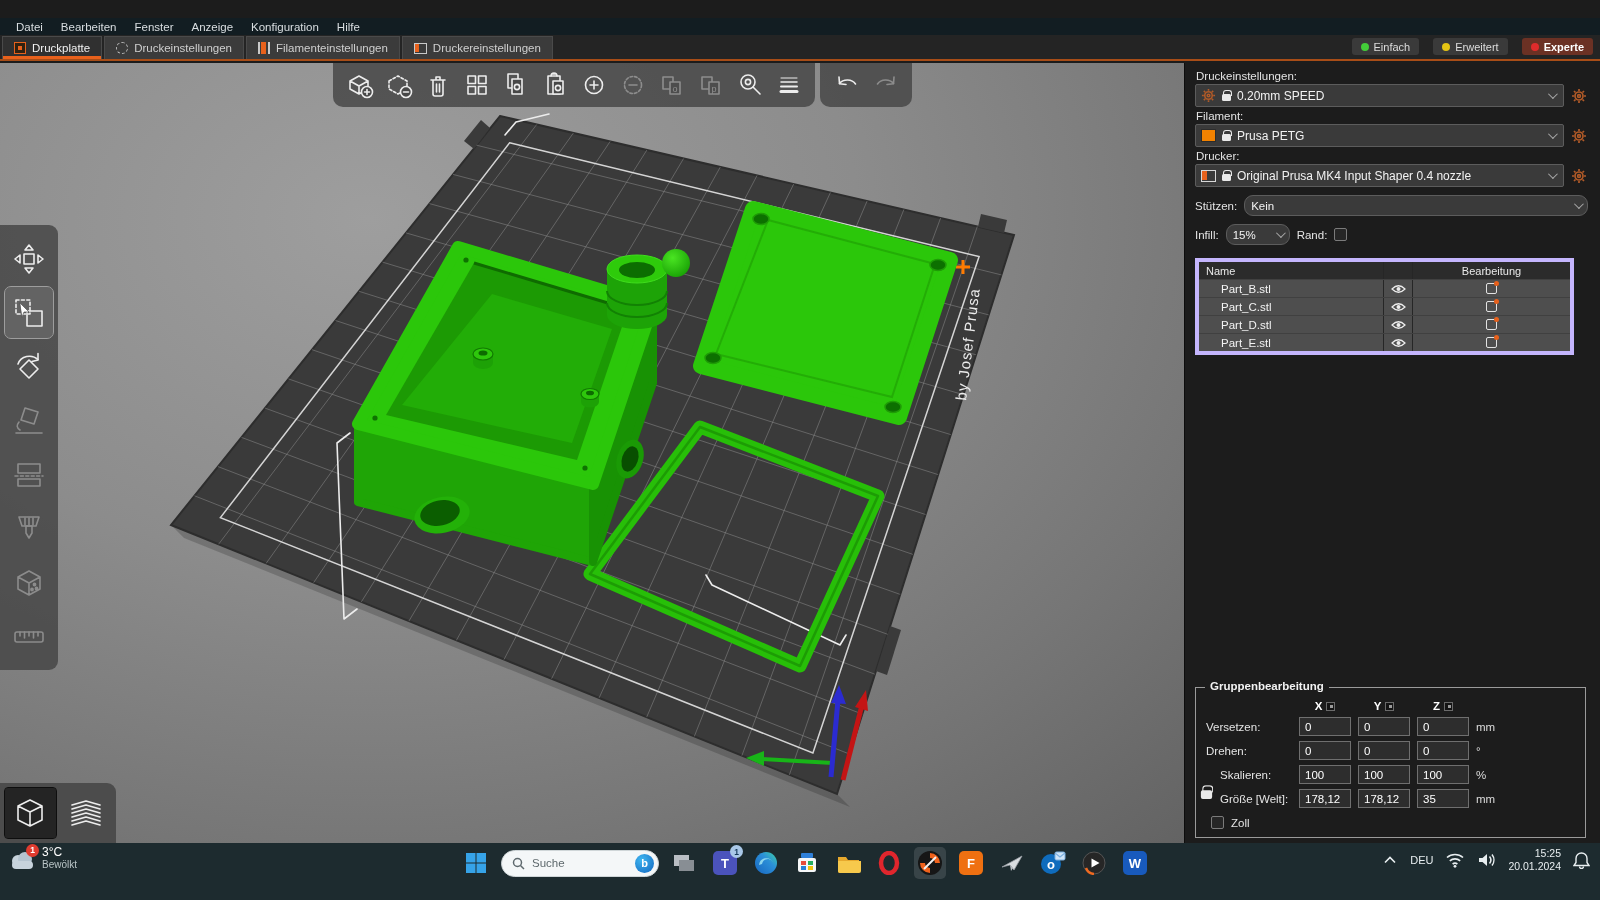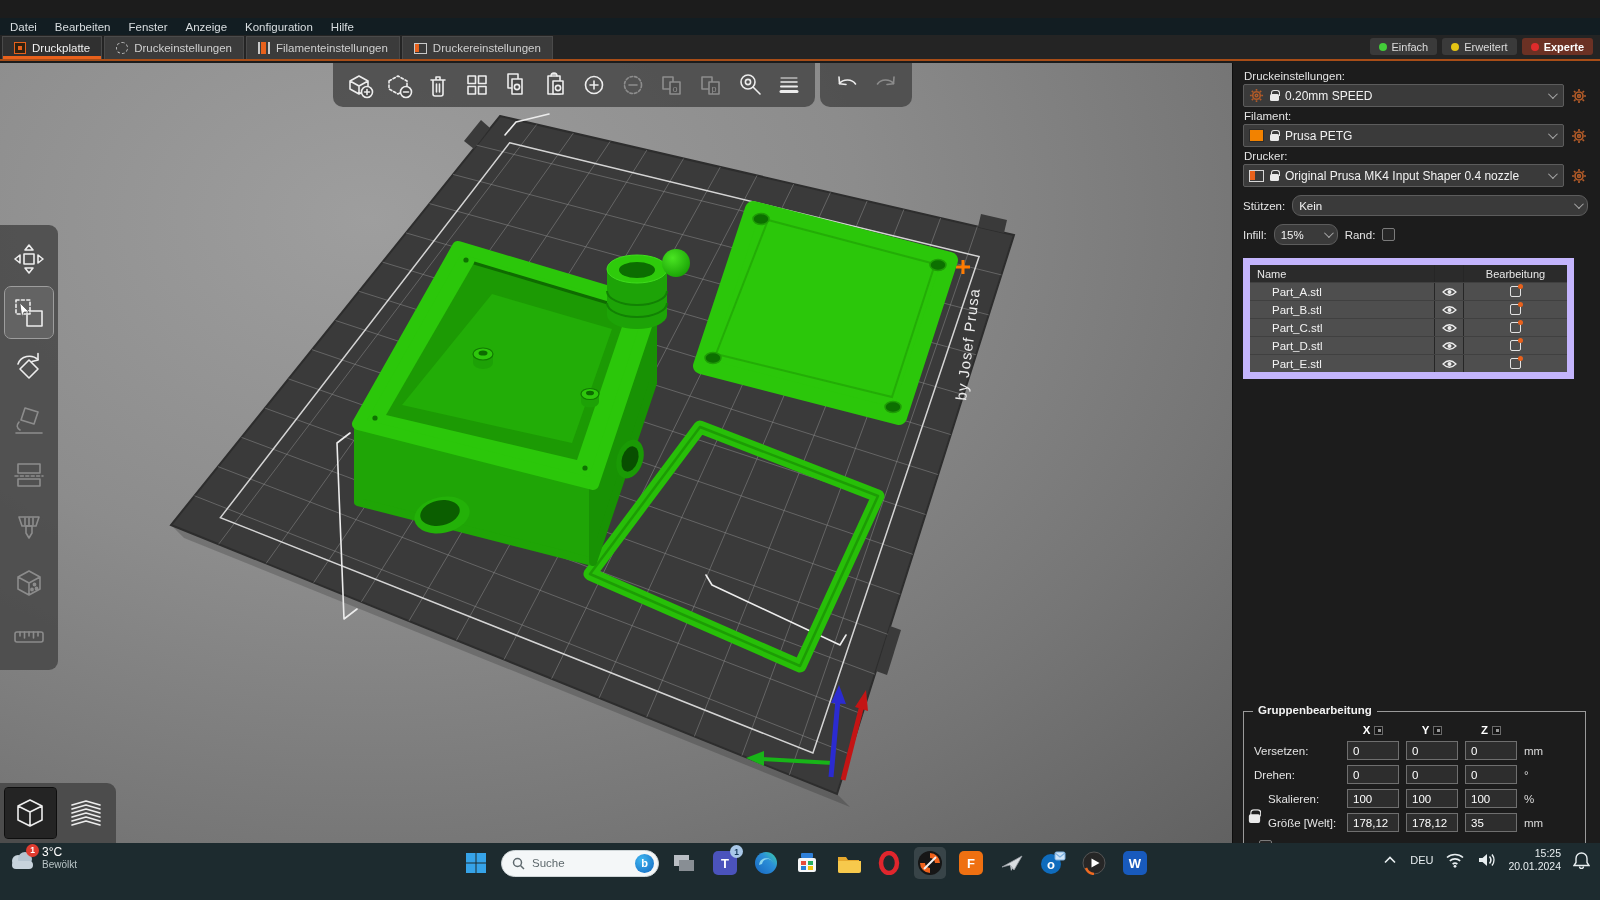--- a/index.html
+++ b/index.html
@@ -12,36 +12,36 @@
     display:flex;align-items:center;gap:8px;padding:0 0 0 7px;color:#e3e9ec;font-size:11px}
   .app-logo{width:12px;height:12px;border-radius:50%;background:#ef621b;position:relative;flex:none}
   .app-logo::after{content:"";position:absolute;left:3px;top:3px;width:6px;height:6px;border-radius:50%;background:#121d22}
   .win-btns{margin-left:auto;display:flex;height:18px}
   .win-btn{width:34px;display:flex;align-items:center;justify-content:center;color:#dfe5e8;font-size:12px}
   .restore-glyph{width:8px;height:8px;border:1px solid #dfe5e8;position:relative;background:transparent}
   .restore-glyph::before{content:"";position:absolute;left:2px;top:-3px;width:8px;height:8px;border:1px solid #dfe5e8;border-left:none;border-bottom:none}
 
   
   .menubar{position:absolute;top:18px;left:0;right:0;height:17px;background:#121d22;display:flex;
-    align-items:flex-end;padding-left:1px;color:#d9dee1;font-size:11.5px}
+    align-items:flex-end;padding-left:7px;color:#d9dee1;font-size:11.5px}
   .menu-item{padding:0 9px;height:100%;display:flex;align-items:center}
 
   
   .tabbar{position:absolute;top:35px;left:0;right:0;height:26px;background:#242424;
     border-bottom:2px solid #a84d17;display:flex;align-items:flex-end;padding-left:2px}
   .tab{height:23px;display:flex;align-items:center;gap:6px;background:#3b3b3b;color:#cfcfcf;
     font-size:11.5px;padding:0 11px;margin-right:2px;border:1px solid #4a4a4a;border-bottom:none}
   .tab.active{background:#303030;color:#f2f2f2;box-shadow:inset 0 -3px 0 #e8611c}
   .ti-plate{width:12px;height:12px;border:1.5px solid #e8611c;background:#32210f;position:relative;flex:none}
   .ti-plate::after{content:"";position:absolute;left:2.5px;top:2.5px;width:4px;height:4px;background:#e8611c}
   .ti-gear{width:12px;height:12px;border:1.5px dashed #b9b9b9;border-radius:50%;flex:none}
   .ti-fil{width:12px;height:12px;flex:none;background:linear-gradient(90deg,#c9c9c9 0 2px,transparent 2px 3.5px,#e8611c 3.5px 8.5px,transparent 8.5px 10px,#c9c9c9 10px 12px)}
   .ti-prn{width:13px;height:11px;border:1.5px solid #c9c9c9;position:relative;flex:none}
   .ti-prn::after{content:"";position:absolute;left:0;top:0;width:4px;height:8px;background:#e8611c}
-  .modes{margin-left:auto;display:flex;gap:5px;align-items:center;padding:0 7px 4px 0}
+  .modes{margin-left:auto;display:flex;gap:14px;align-items:center;padding:0 7px 4px 0}
   .mode{display:flex;align-items:center;gap:5px;background:#3a3a3a;border-radius:3px;padding:2.5px 9px;font-size:11px;color:#ddd}
   .mode .dot{width:8px;height:8px;border-radius:50%;flex:none}
   .mode.active{background:#6b3124;color:#fff;font-weight:bold}
 
   
   .viewport{position:absolute;top:63px;left:0;width:1232px;height:780px;overflow:hidden;
     background:radial-gradient(ellipse at 30% 20%,#9e9e9e 0%,#8c8c8c 40%,#767676 72%,#616161 100%)}
   .scene{position:absolute;left:0;top:0}
   .wm{stroke:#ececec;stroke-width:1.6;fill:none;stroke-linejoin:round;stroke-linecap:round}
 
@@ -56,21 +56,21 @@
     border-radius:0 9px 9px 0;padding:8px 0;display:flex;flex-direction:column;align-items:center;gap:3px}
   .lbtn{width:48px;height:51px;display:flex;align-items:center;justify-content:center;border-radius:6px}
   .lbtn.sel{background:rgba(100,100,100,.95);outline:1px solid #9d9d9d}
 
   .view-toggle{position:absolute;left:0;bottom:0;width:116px;height:60px;background:rgba(74,74,74,.95);
     border-radius:0 9px 0 0;display:flex;align-items:center;gap:5px;padding:5px 5px}
   .vbtn{width:51px;height:50px;display:flex;align-items:center;justify-content:center;border-radius:3px}
   .vbtn.active{background:#242424;outline:1px solid #0e0e0e}
 
   
-  .right-panel{position:absolute;top:63px;right:0;width:368px;height:780px;background:#1c1c1c;
+  .right-panel{position:absolute;top:63px;right:0;width:416px;height:780px;background:#1c1c1c;
     border-left:1px solid #0d0d0d;color:#e4e4e4;font-size:11.5px;padding:4px 12px 0 10px}
   .plabel{margin:3px 0 2px 1px}
   .combo-row{display:flex;align-items:center;gap:6px;margin-bottom:2px}
   .combo{flex:1;height:23px;background:#3a3a3a;border:1px solid #5c5c5c;border-radius:2px;
     display:flex;align-items:center;gap:6px;padding:0 8px 0 5px;color:#f2f2f2;font-size:12px}
   .combo .sp{flex:1}
   .caret{width:7px;height:7px;border-right:1.6px solid #a8a8a8;border-bottom:1.6px solid #a8a8a8;
     transform:rotate(45deg) translateY(-2px);flex:none}
   .swatch{width:15px;height:13px;background:#f28200;border:1px solid #2c2c2c;flex:none}
   .lock{width:9px;height:7px;background:#e9e9e9;border-radius:1.5px;position:relative;margin-top:4px;flex:none}
@@ -78,21 +78,21 @@
     border:1.5px solid #e9e9e9;border-bottom:none;border-radius:3px 3px 0 0}
   .gear-svg{stroke:#b05a28;fill:none;stroke-width:1.7}
   .gear-btn{width:18px;height:18px;display:flex;align-items:center;justify-content:center;flex:none}
   .mini-prn{width:15px;height:12px;border:1.5px solid #d8d8d8;position:relative;flex:none}
   .mini-prn::after{content:"";position:absolute;left:0;top:0;width:5px;height:9px;background:#e8611c}
   .opt-row{display:flex;align-items:center;margin-top:8px;gap:7px}
   .small-combo{height:21px;background:#3a3a3a;border:1px solid #5c5c5c;border-radius:9px;
     display:flex;align-items:center;padding:0 6px;gap:8px;color:#f2f2f2;font-size:11.5px}
   .chk{width:13px;height:13px;background:#262626;border:1px solid #7b7b7b;border-radius:2px;flex:none}
 
-  .obj-table{margin:13px 14px 16px 0;border:7px solid #c4b5fd}
+  .obj-table{margin:13px 14px 16px 0;border:4px solid #c4b5fd}
   .t-head{display:flex;background:#2b2b2b;height:17px;align-items:center;font-size:11px;color:#e9e9e9}
   .t-row{display:flex;background:#4e4e4e;height:18px;align-items:center;border-top:1px solid #404040;font-size:11.5px;color:#f3f3f3}
   .c-name{width:184px;padding-left:22px;overflow:hidden}
   .t-head .c-name{padding-left:7px}
   .c-eye{width:30px;display:flex;justify-content:center;align-items:center;height:100%;
     border-left:1px solid #262626;border-right:1px solid #262626}
   .c-edit{flex:1;display:flex;justify-content:center}
   .edit-ico{width:11px;height:11px;border:1.3px solid #e2e2e2;border-radius:2px;position:relative}
   .edit-ico::after{content:"";position:absolute;right:-3px;top:-3px;width:5px;height:5px;border-radius:50%;background:#e8611c}
 
@@ -511,32 +511,20 @@
       <span class="chk"></span>
     </div>
 
     <div class="obj-table">
       <div class="t-head">
         <span class="c-name">Name</span>
         <span class="c-eye"></span>
         <span class="c-edit">Bearbeitung</span>
       </div>
       <div class="t-row">
-        <span class="c-name">Part_A.stl</span>
-        <span class="c-eye">
-            <svg width="15" height="10">
-              <path d="M1,5 Q7.5,-1.5 14,5 Q7.5,11.5 1,5 Z" fill="none" stroke="#ededed" stroke-width="1.2"></path>
-              <circle cx="7.5" cy="5" r="2" fill="#ededed"></circle>
-            </svg>
-          </span>
-        <span class="c-edit">
-            <span class="edit-ico"></span>
-          </span>
-      </div>
-      <div class="t-row">
         <span class="c-name">Part_B.stl</span>
         <span class="c-eye">
             <svg width="15" height="10">
               <path d="M1,5 Q7.5,-1.5 14,5 Q7.5,11.5 1,5 Z" fill="none" stroke="#ededed" stroke-width="1.2"></path>
               <circle cx="7.5" cy="5" r="2" fill="#ededed"></circle>
             </svg>
           </span>
         <span class="c-edit">
             <span class="edit-ico"></span>
           </span>

